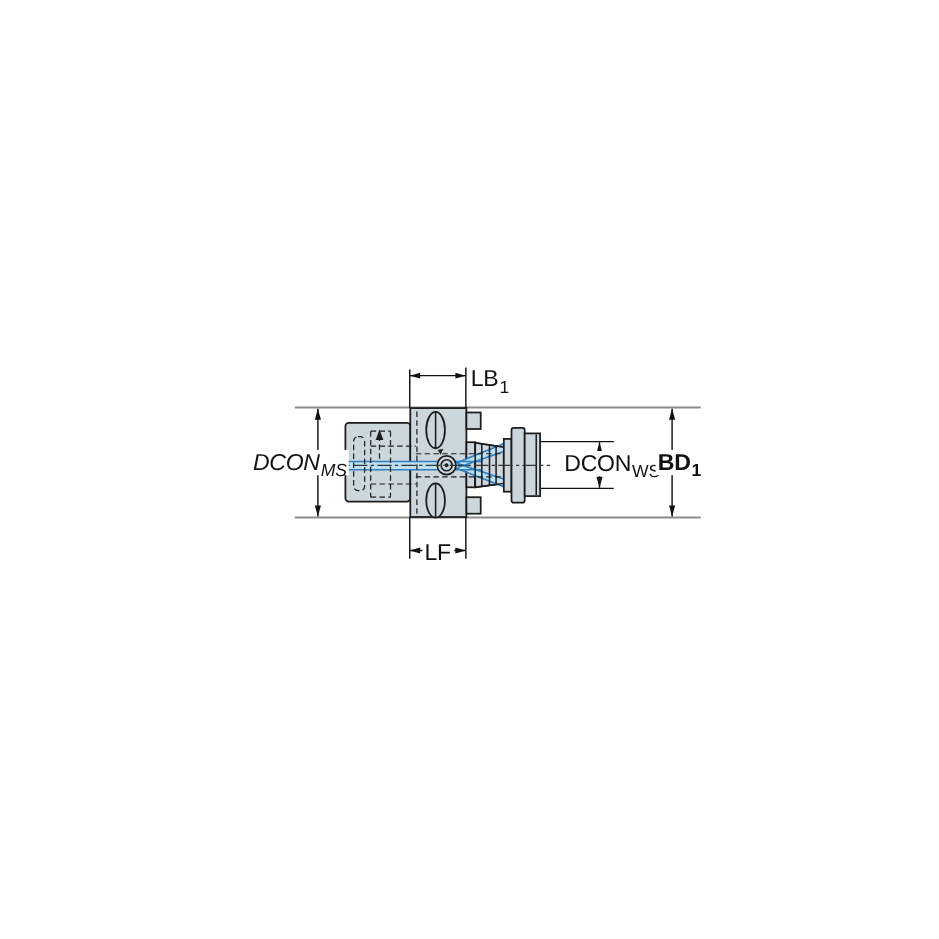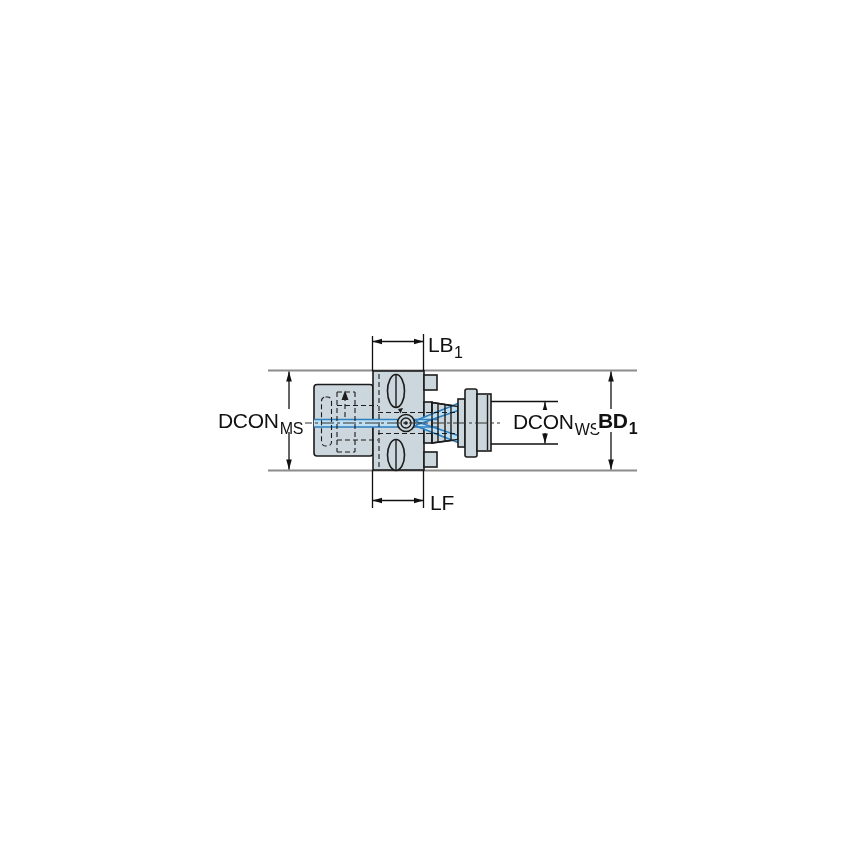--- a/index.html
+++ b/index.html
@@ -120,29 +120,29 @@
     <path class="dim" d="M491 401.5 H558 M491 444 H558"></path>
     <path class="dim" d="M545 402 V443.5"></path>
     <polygon class="dimhead" points="545,402 542.2,412 547.8,412"></polygon>
     <polygon class="dimhead" points="545,443.5 542.2,433.5 547.8,433.5"></polygon>
   </svg>
 
   <div class="dim-label no-bg" style="left:426px; top:333px;">
     <span>LB</span><span class="sub">1</span>
   </div>
 
-  <div class="dim-label" style="left:216px; top:409px;">
+  <div class="dim-label" style="left:228px; top:409px;font-style:italic;">
     <span>DCON</span><span class="sub">MS</span>
   </div>
 
   <div class="dim-label" style="left:511px; top:410px;">
     <span>DCON</span><span class="sub">WS</span>
   </div>
 
   <div class="dim-label" style="left:596px; top:409px;font-weight:bold;">
     <span>BD</span><span class="sub">1</span>
   </div>
 
-  <div class="dim-label" style="left:384px; top:491px;margin-left:44px;">
+  <div class="dim-label" style="left:384px; top:491px;">
     <span>LF</span><span class="sub"></span>
   </div>
 
 </div>
 
 </body></html>

